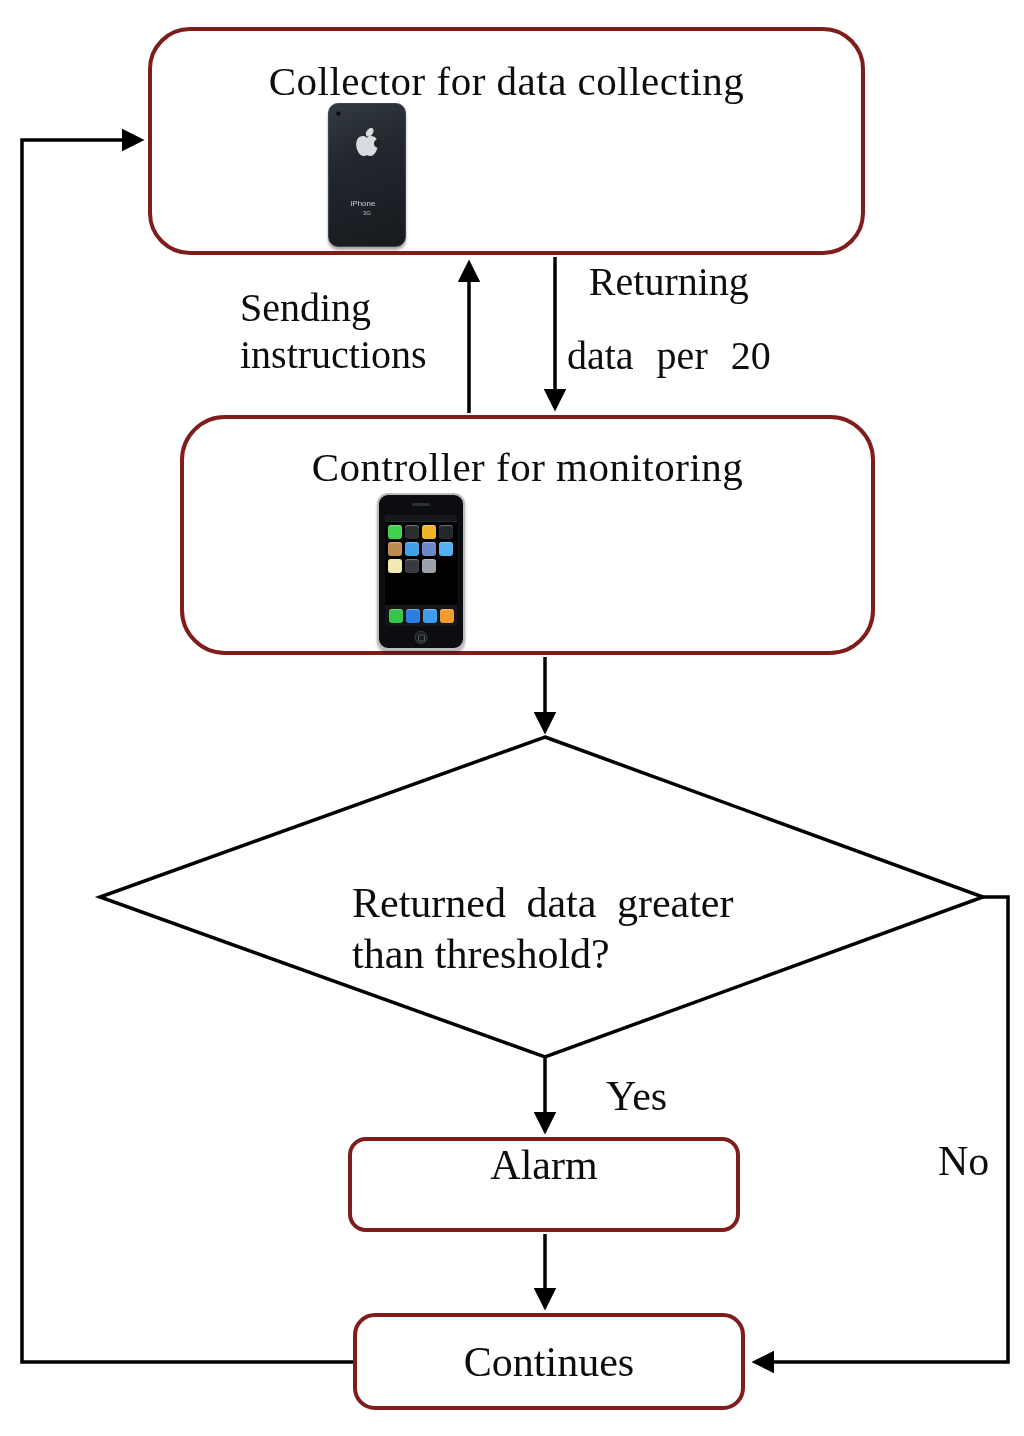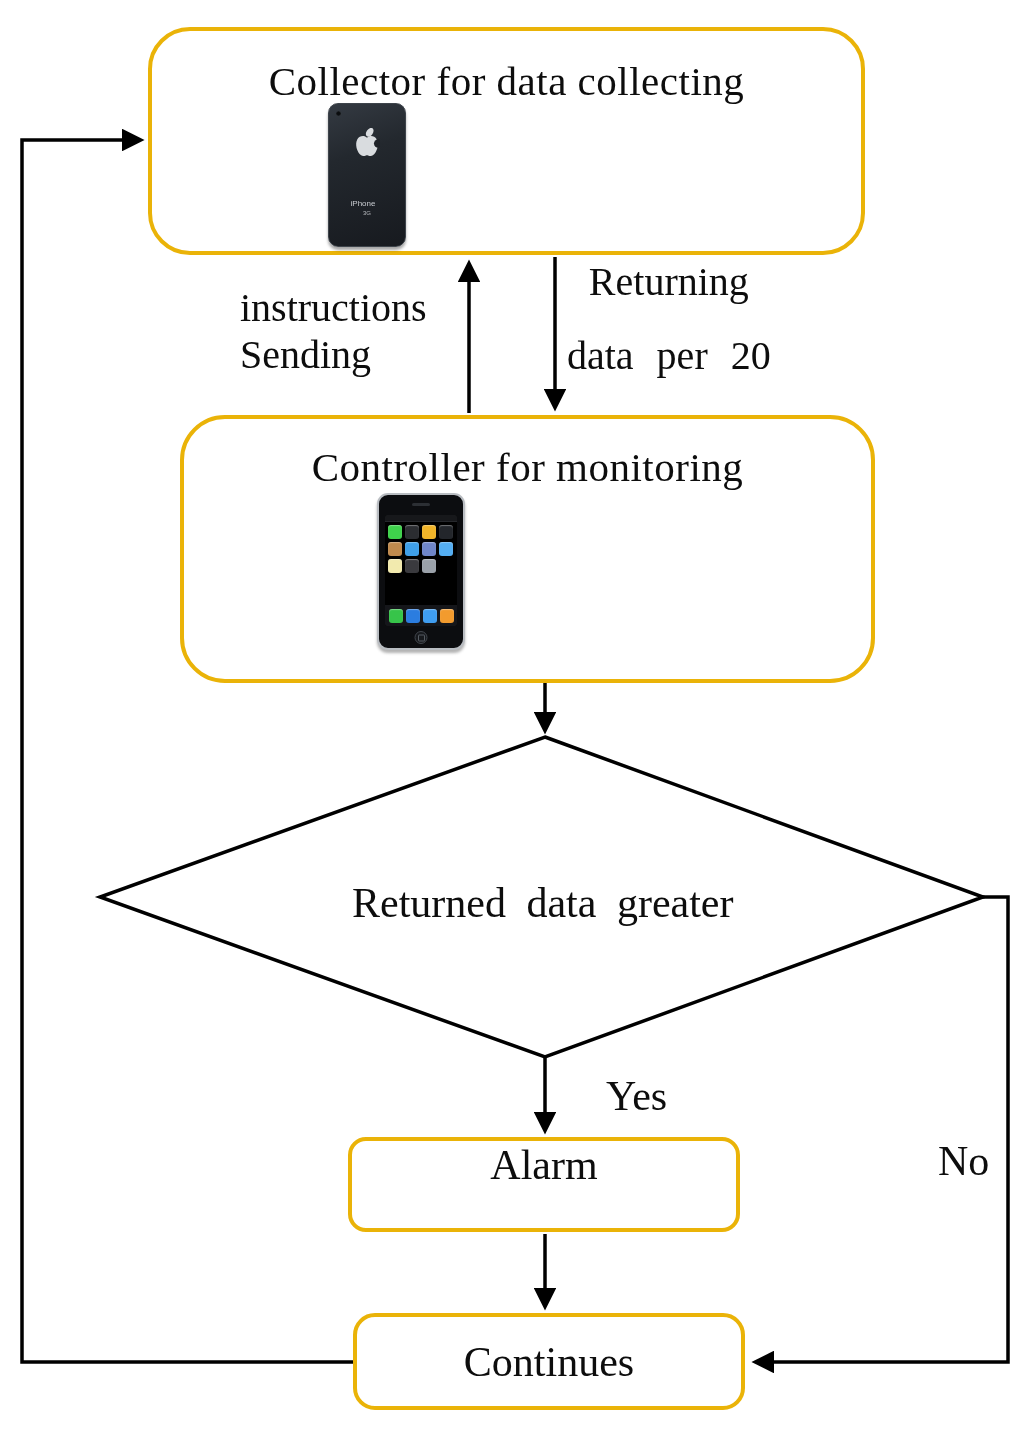--- a/index.html
+++ b/index.html
@@ -2,25 +2,25 @@
 <html><head>
 <meta charset="utf-8">
 <style>
   html,body{margin:0;padding:0;background:#ffffff;}
   #canvas{
     position:relative;width:1024px;height:1436px;background:#ffffff;overflow:hidden;
     font-family:"Liberation Serif","DejaVu Serif",serif;color:#0d0d0d;
   }
   svg.overlay{position:absolute;left:0;top:0;z-index:1;}
   .node{
-    position:absolute;background:#ffffff;border:4px solid #eab308;box-sizing:border-box;z-index:2;
+    position:absolute;background:#ffffff;border:4px solid #7f1d1d;box-sizing:border-box;z-index:2;
   }
   .node-title{text-align:center;font-size:41px;letter-spacing:0.5px;}
   #collector-node{left:148px;top:27px;width:717px;height:228px;border-radius:42px;padding-top:26px;}
-  #controller-node{left:180px;top:415px;width:695px;height:268px;border-radius:45px;padding-top:24px;}
+  #controller-node{left:180px;top:415px;width:695px;height:240px;border-radius:45px;padding-top:24px;}
   #alarm-node{left:348px;top:1137px;width:392px;height:95px;border-radius:18px;
     display:flex;align-items:flex-start;justify-content:center;font-size:42px;}
   #continues-node{left:353px;top:1313px;width:392px;height:97px;border-radius:22px;
     display:flex;align-items:center;justify-content:center;font-size:42px;}
   .edge-label{position:absolute;z-index:3;white-space:nowrap;}
   #label-sending{left:240px;top:284px;font-size:40px;line-height:47px;}
   #label-returning{left:567px;top:256px;font-size:40px;line-height:51px;text-align:center;}
   #label-returning .l2{word-spacing:13px;margin-top:23px;}
   #label-yes{left:582px;top:1072px;font-size:42px;margin-left:24px;}
   #label-no{left:938px;top:1137px;font-size:42px;}
@@ -99,22 +99,22 @@
                C8 26.6, 9.5 26.2, 11 25.6 C11.7 25.3, 12.3 25.3, 13 25.6
                C14.5 26.2, 16 26.6, 17.5 25.5 C21.5 22.5, 23.5 15, 21 10.5
                C19 7, 14.5 6.5, 12 9 Z" fill="#d9dcdf"></path>
       <circle cx="22.5" cy="14.5" r="4" fill="#1e2227"></circle>
     </svg>
     <div class="brand">iPhone</div>
     <div class="model">3G</div>
   </div>
 
   <div class="edge-label" id="label-sending">
+    <div>Sending</div>
     <div>instructions</div>
-    <div>Sending</div>
   </div>
   <div class="edge-label" id="label-returning">
     <div>Returning</div>
     <div class="l2">data per 20</div>
   </div>
 
   <div class="node" id="controller-node">
     <div class="node-title">Controller for monitoring</div>
   </div>
 
@@ -148,20 +148,21 @@
           <div class="app-icon" style="background: rgb(242, 155, 46);"></div>
         </div>
     </div>
     <div class="home-button">
       <div class="home-square"></div>
     </div>
   </div>
 
   <div id="decision-label">
     <div class="l1">Returned data greater</div>
+    <div>than threshold?</div>
   </div>
 
   <div class="edge-label" id="label-yes">Yes</div>
   <div class="edge-label" id="label-no">No</div>
 
   <div class="node" id="alarm-node">
     <div>Alarm</div>
   </div>
 
   <div class="node" id="continues-node">

